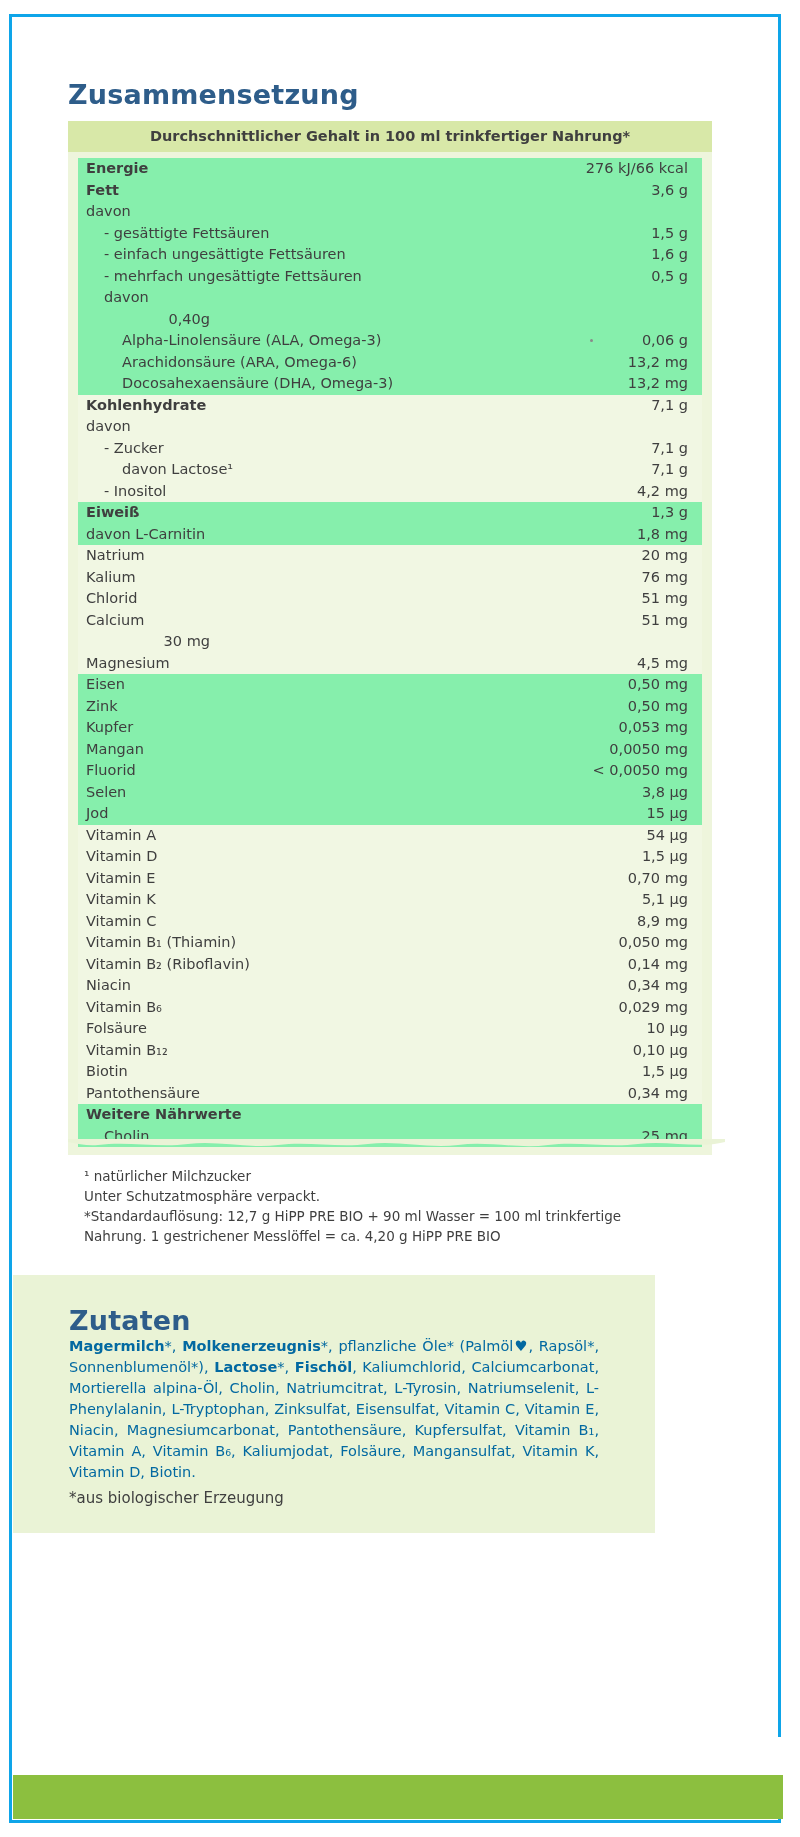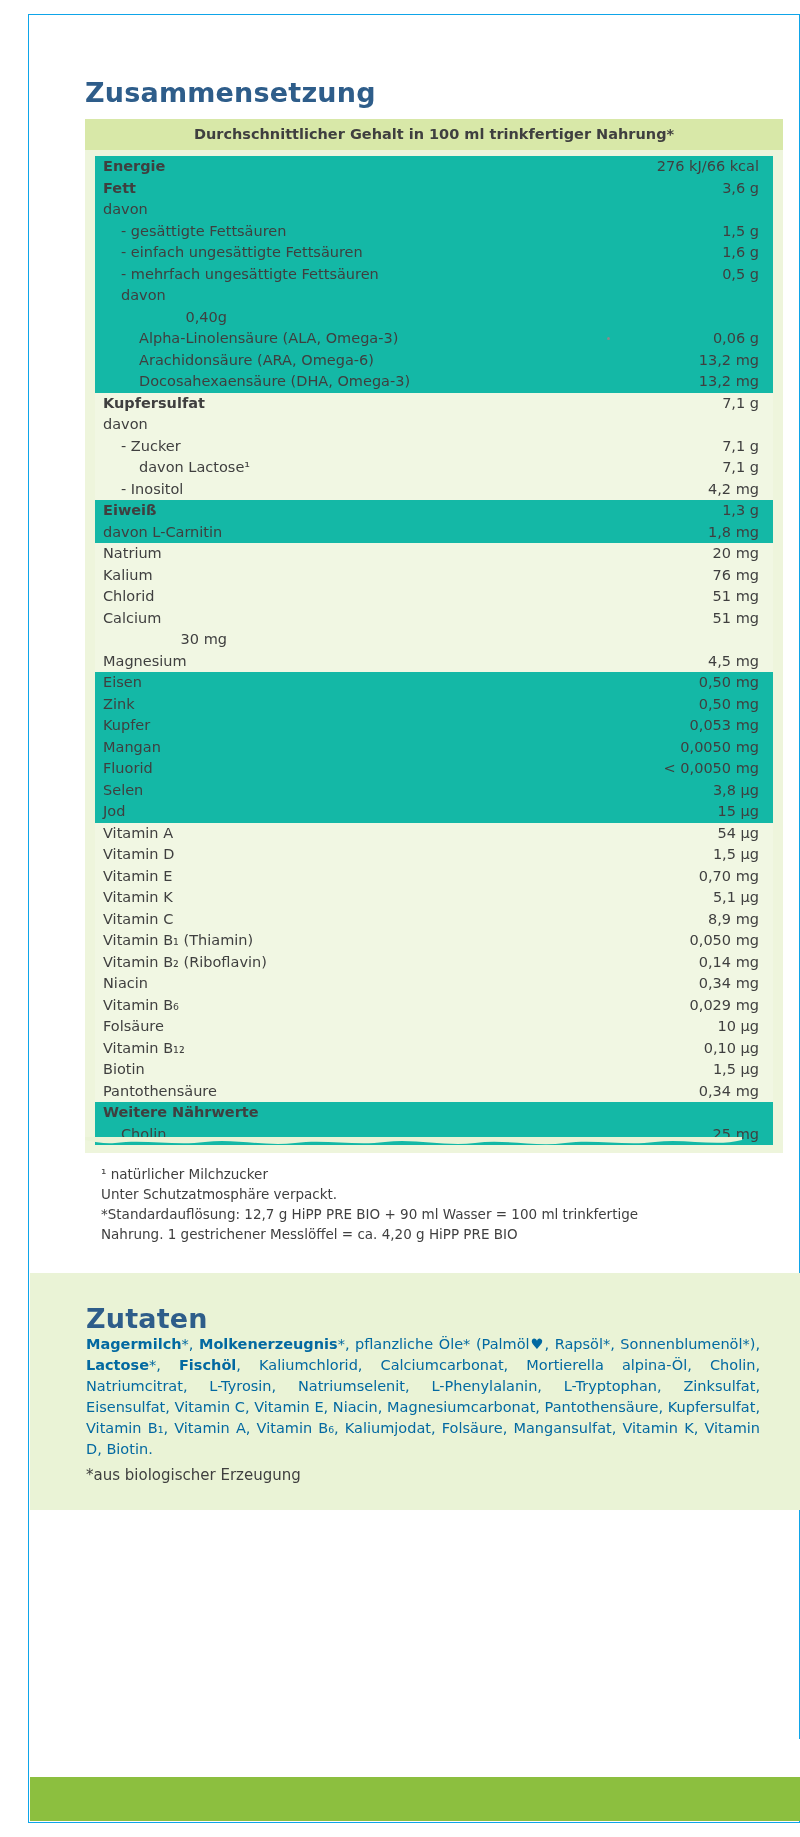--- a/index.html
+++ b/index.html
@@ -10,23 +10,23 @@
   body {
     width: 800px;
     height: 1837px;
     font-family: "DejaVu Sans", sans-serif;
     color: #3f3f3f;
     position: relative;
     overflow: hidden;
   }
   .page {
     position: absolute;
-    left: 28px; top: 14px;
+    left: 9px; top: 14px;
     width: 772px; height: 1809px;
-    border: 1px solid #0ea5e9;
+    border: 3px solid #0ea5e9;
     background: #ffffff;
   }
   .inner {
     position: absolute;
     left: 0; top: 0; right: 0; bottom: 0;
     padding: 0;
   }
 
   
   h1.section-title {
@@ -39,36 +39,36 @@
   }
   .title-zus {
     position: absolute;
     left: 56px; top: 62px;
   }
 
   
   .nutri {
     position: absolute;
     left: 56px; top: 104px;
-    width: 698px;
+    width: 644px;
   }
   .nutri-head {
     background: #d8e8a8;
     text-align: center;
     font-size: 14.5px;
     font-weight: bold;
     color: #3f3f3f;
     padding: 7px 6px 8px 6px;
   }
   .nutri-body {
     background: #eef5dc;
     padding: 6px 10px 8px 10px;
   }
   .grp {
-    background: #14b8a6;
+    background: #86efac;
   }
   .grp.alt {
     background: #f1f7e3;
   }
   .row {
     display: flex;
     align-items: baseline;
     font-size: 14.5px;
     line-height: 21.5px;
     padding: 0 8px 0 8px;
@@ -102,21 +102,21 @@
     font-size: 13.5px;
     line-height: 19px;
     color: #3f3f3f;
   }
   .footnotes div { margin: 0 0 1px 16px; }
 
   
   .zutaten-block {
     position: absolute;
     left: 1px; top: 1258px;
-    width: 786px;
+    width: 642px;
     background: #eaf3d6;
     padding: 30px 56px 26px 56px;
   }
   .title-zut { margin-bottom: 10px; }
   .zutaten-text {
     font-size: 14.5px;
     line-height: 21px;
     text-align: justify;
     color: #0369a1;
   }
@@ -202,21 +202,21 @@
               <span class="lbl i2">Arachidonsäure (ARA, Omega-6)</span>
               <span class="val">13,2 mg</span>
             </div>
             <div class="row">
               <span class="lbl i2">Docosahexaensäure (DHA, Omega-3)</span>
               <span class="val">13,2 mg</span>
             </div>
           </div>
           <div class="grp alt">
             <div class="row">
-              <span class="lbl b">Kupfersulfat</span>
+              <span class="lbl b">Kohlenhydrate</span>
               <span class="val">7,1 g</span>
             </div>
             <div class="row">
               <span class="lbl">davon</span>
               <span class="val"></span>
             </div>
             <div class="row">
               <span class="lbl i1">- Zucker</span>
               <span class="val">7,1 g</span>
             </div>

